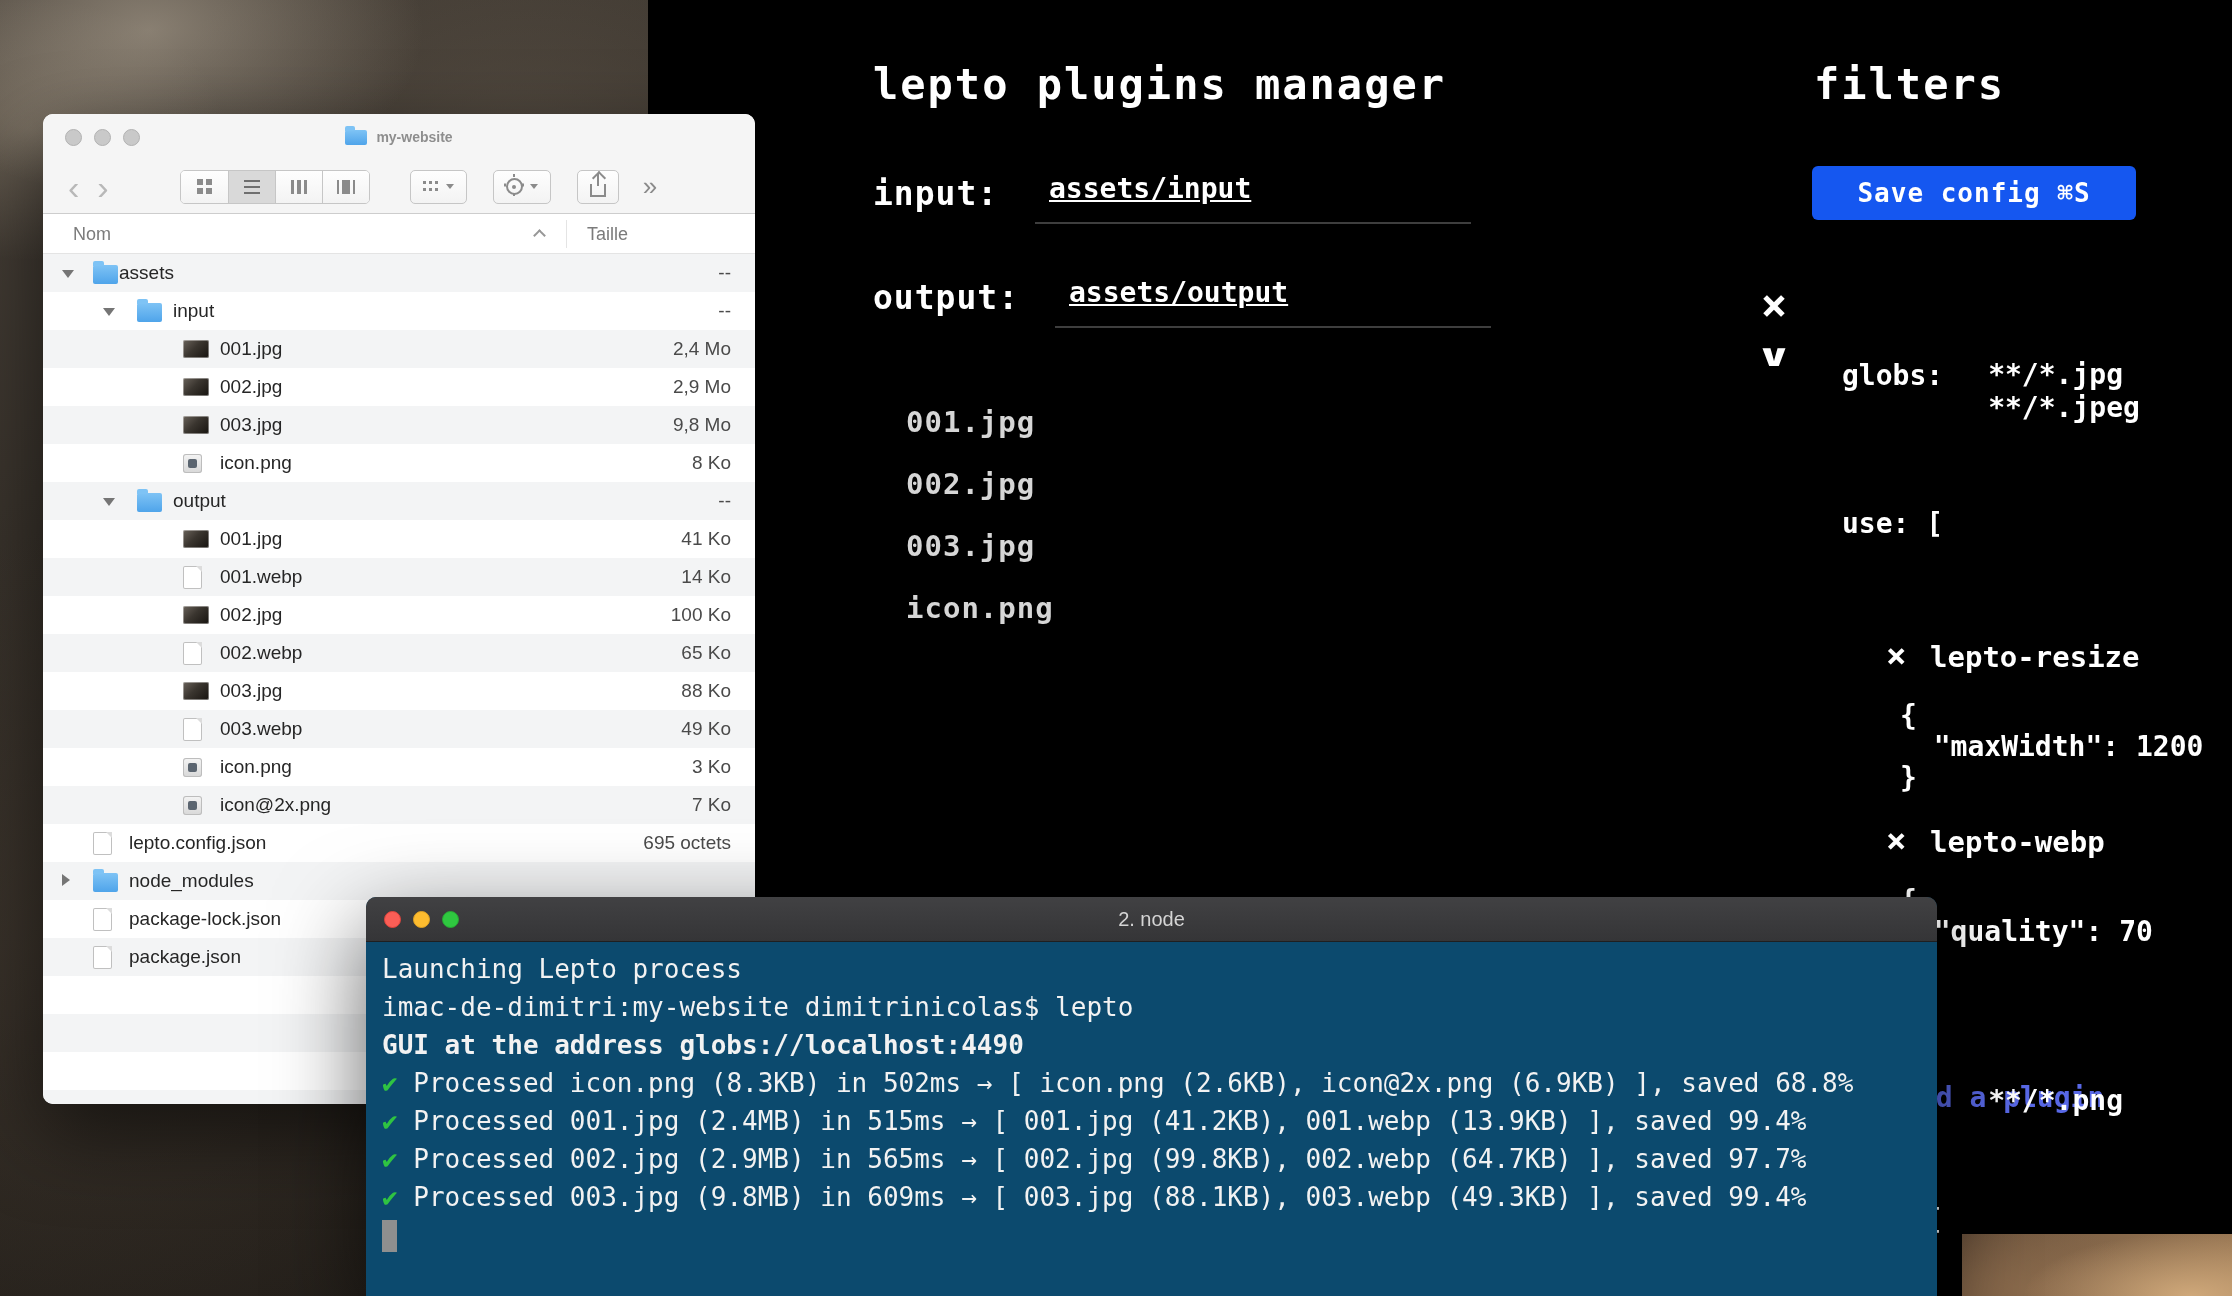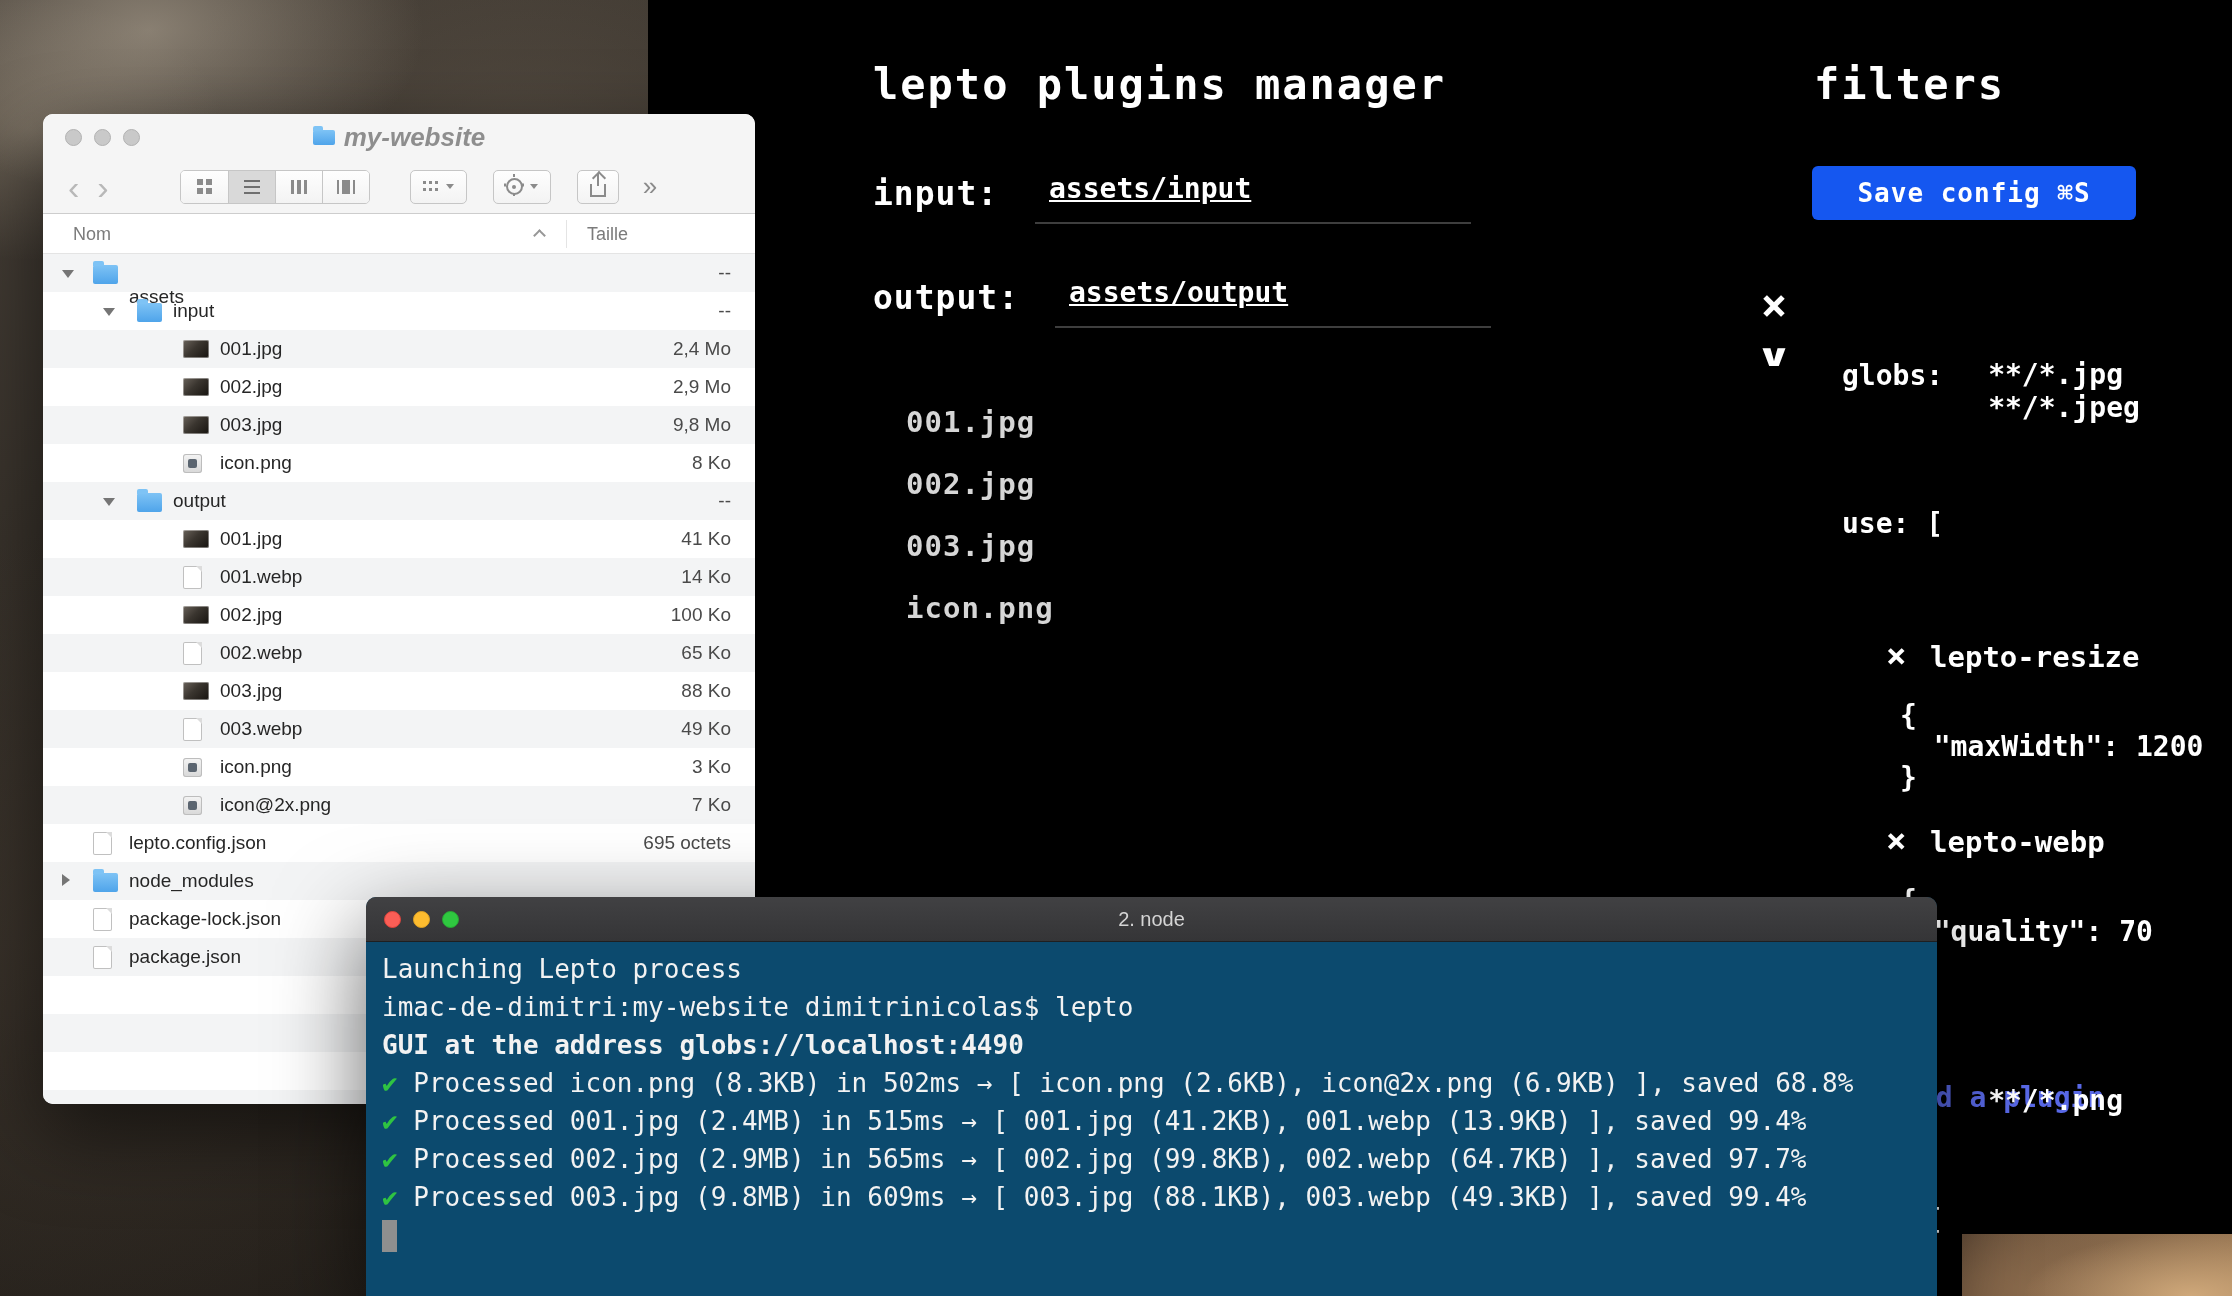--- a/index.html
+++ b/index.html
@@ -58,21 +58,21 @@
   .pcfg { margin-top:24px; padding-left:58px; }
   .cfgline { font-size:28px; line-height:31px; }
   .addlink { margin-top:36px; margin-left:60px; color:#5868e6; line-height:36px; cursor:pointer; }
   .closebracket { margin-top:14px; margin-left:5px; line-height:36px; }
 
   
   #finder { position:absolute; left:43px; top:114px; width:712px; height:990px; z-index:2;
     border-radius:10px; background:#fff; box-shadow:0 30px 80px rgba(0,0,0,.55); }
   .fin-titlebar { height:46px; background:#f5f5f5; border-radius:10px 10px 0 0; position:relative; }
   .fin-title { display:flex; justify-content:center; align-items:center; height:46px; gap:9px;
-    color:#8e8e8e; font-size:26px; font-weight:700;font-style:italic; }
+    color:#8e8e8e; font-size:14px; font-weight:700; }
   .fin-lights { position:absolute; left:22px; top:15px; display:flex; gap:12px; }
   .tl { width:17px; height:17px; border-radius:50%; }
   .tl.gray { background:#c9c9c9; border:1px solid #b2b2b2; }
   .mini-folder { position:relative; width:22px; height:15px; border-radius:2px;
     background:linear-gradient(#7ec3f5,#4fa4ea); }
   .mini-folder::before { content:""; position:absolute; top:-4px; left:0; width:10px; height:5px;
     border-radius:2px 2px 0 0; background:#7ec3f5; }
   .fin-toolbar { height:54px; background:#f5f5f5; border-bottom:1px solid #cdcdcd;
     display:flex; align-items:center; padding:0 16px; }
   .nav { font-size:34px; color:#b8b8b8; line-height:36px; padding:0 9px; }
@@ -251,21 +251,21 @@
     <div class="fin-header">
       <span class="h-nom">Nom</span>
       <span class="sortc"></span>
       <span class="h-div"></span>
       <span class="h-taille">Taille</span>
     </div>
     <div class="fin-rows">
         <div class="frow">
           <span class="tri open" style="left: 19px;"></span>
           <span class="ficon folder" style="left: 50px;"></span>
-          <span class="fname" style="left: 86px; margin-top: 24px;">assets</span>
+          <span class="fname" style="left: 76px;">assets</span>
           <span class="fsize">--</span>
         </div>
         <div class="frow">
           <span class="tri open" style="left: 60px;"></span>
           <span class="ficon folder" style="left: 94px;"></span>
           <span class="fname" style="left: 130px;">input</span>
           <span class="fsize">--</span>
         </div>
         <div class="frow">
           <span class="ficon image" style="left: 140px;"></span>

